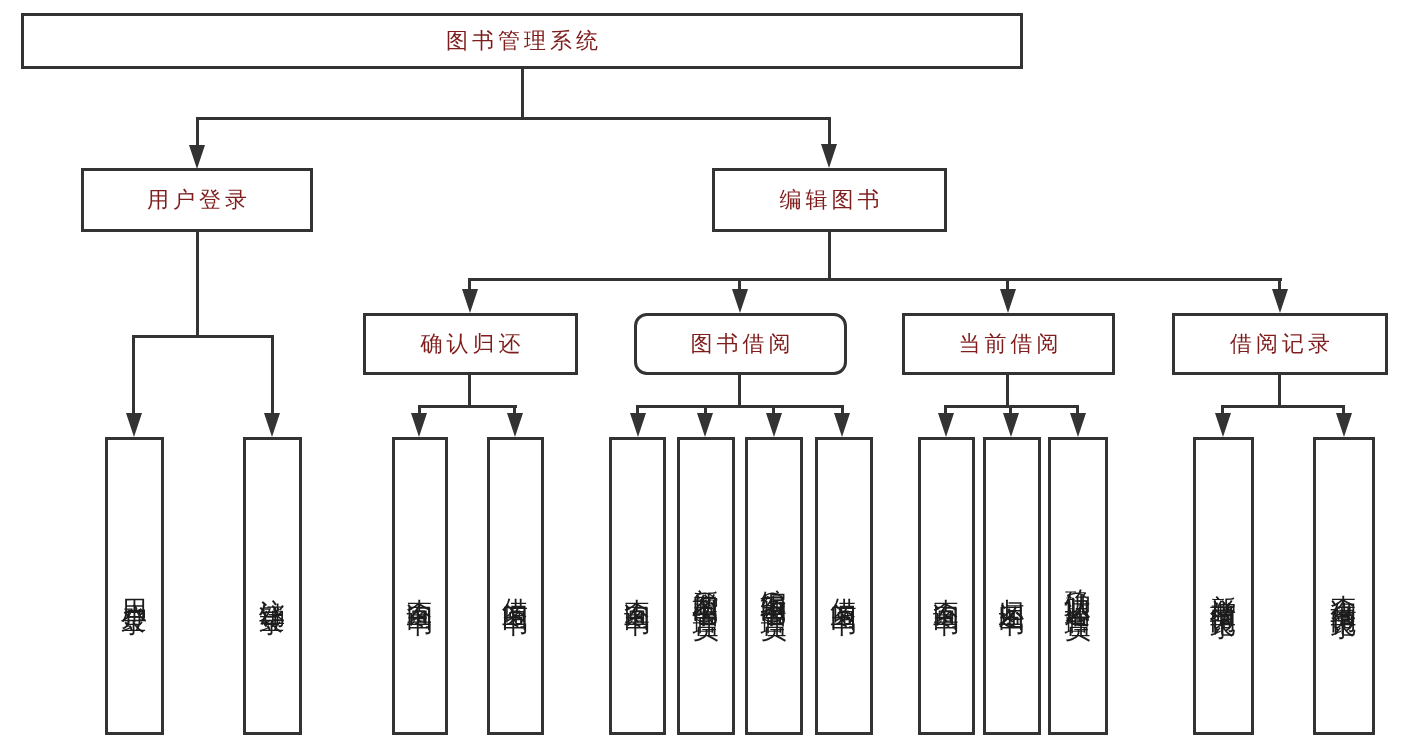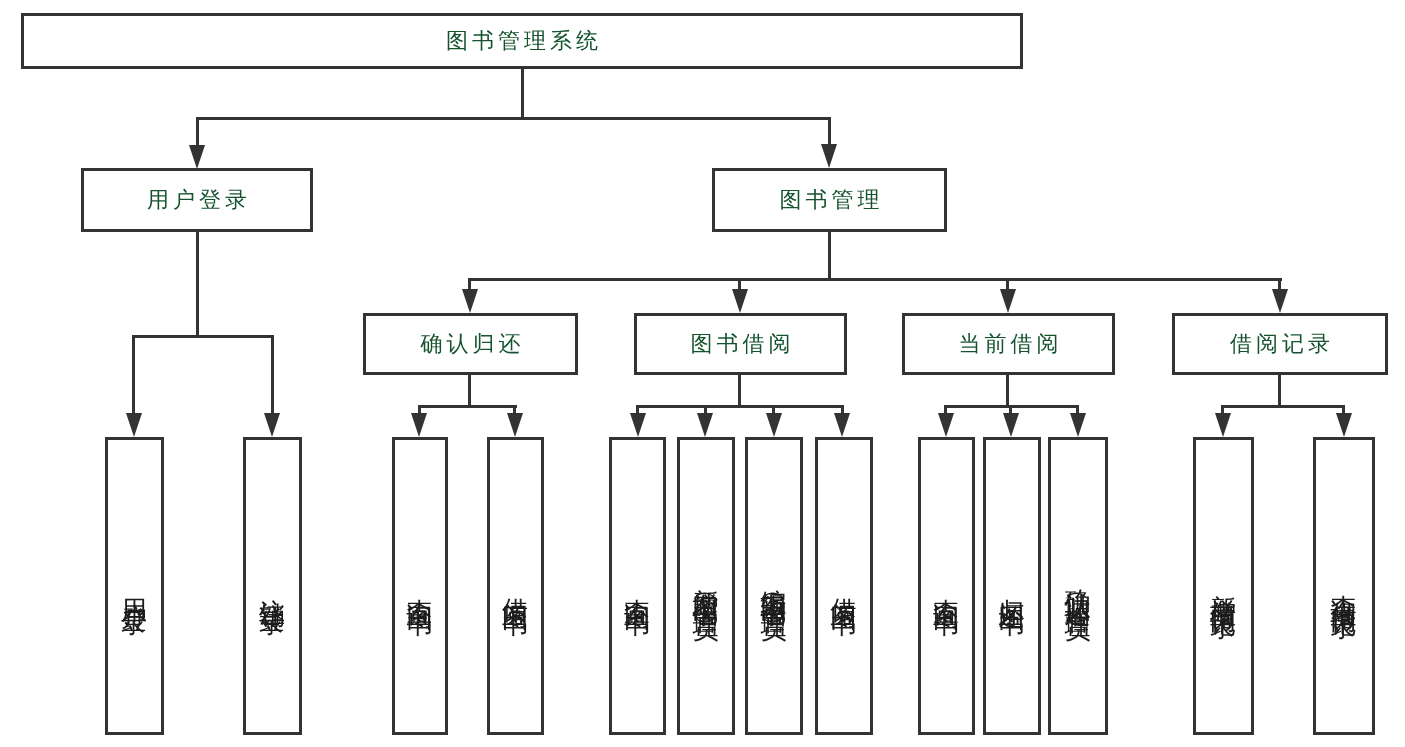--- a/index.html
+++ b/index.html
@@ -4,21 +4,21 @@
 <style>
   html,body{margin:0;padding:0;background:#ffffff;}
   #stage{
     position:relative;width:1405px;height:747px;background:#ffffff;
     font-family:"DejaVu Sans","Liberation Sans",sans-serif;overflow:hidden;
   }
   
   .box{
     position:absolute;box-sizing:border-box;border:3px solid #333333;background:#ffffff;
     display:flex;align-items:center;justify-content:center;
-    font-size:22px;letter-spacing:4px;color:#14532d;text-indent:4px;
+    font-size:22px;letter-spacing:4px;color:#7f1d1d;text-indent:4px;
   }
   .vbox{
     position:absolute;box-sizing:border-box;border:3px solid #333333;background:#ffffff;
     top:437px;height:298px;
     display:flex;align-items:center;justify-content:center;
     writing-mode:vertical-rl;text-orientation:mixed;
     font-size:26px;letter-spacing:4px;color:#1c1c1c;line-height:1;
   }
   
   .v{position:absolute;width:3px;background:#333333;}
@@ -31,24 +31,24 @@
   }
 </style>
 </head>
 <body>
 
 <div id="stage">
 
   <div class="box" style="left:21px;top:13px;width:1002px;height:56px;">图书管理系统</div>
 
   <div class="box" style="left:81px;top:168px;width:232px;height:64px;">用户登录</div>
-  <div class="box" style="left:712px;top:168px;width:235px;height:64px;">图书管理</div>
+  <div class="box" style="left:712px;top:168px;width:235px;height:64px;">编辑图书</div>
 
   <div class="box" style="left:363px;top:313px;width:215px;height:62px;">确认归还</div>
-  <div class="box" style="left:634px;top:313px;width:213px;height:62px;">图书借阅</div>
+  <div class="box" style="left:634px;top:313px;width:213px;height:62px;border-radius:13px;">图书借阅</div>
   <div class="box" style="left:1172px;top:313px;width:216px;height:62px;">借阅记录</div>
   <div class="box" style="left:902px;top:313px;width:213px;height:62px;">当前借阅</div>
 
   <div class="vbox" style="left:105px;width:59px;">用户登录</div>
   <div class="vbox" style="left:243px;width:59px;">注销登录</div>
 
   <div class="vbox" style="left:392px;width:56px;">查询图书</div>
   <div class="vbox" style="left:487px;width:57px;">借阅图书</div>
 
   <div class="vbox" style="left:609px;width:57px;">查询图书</div>

